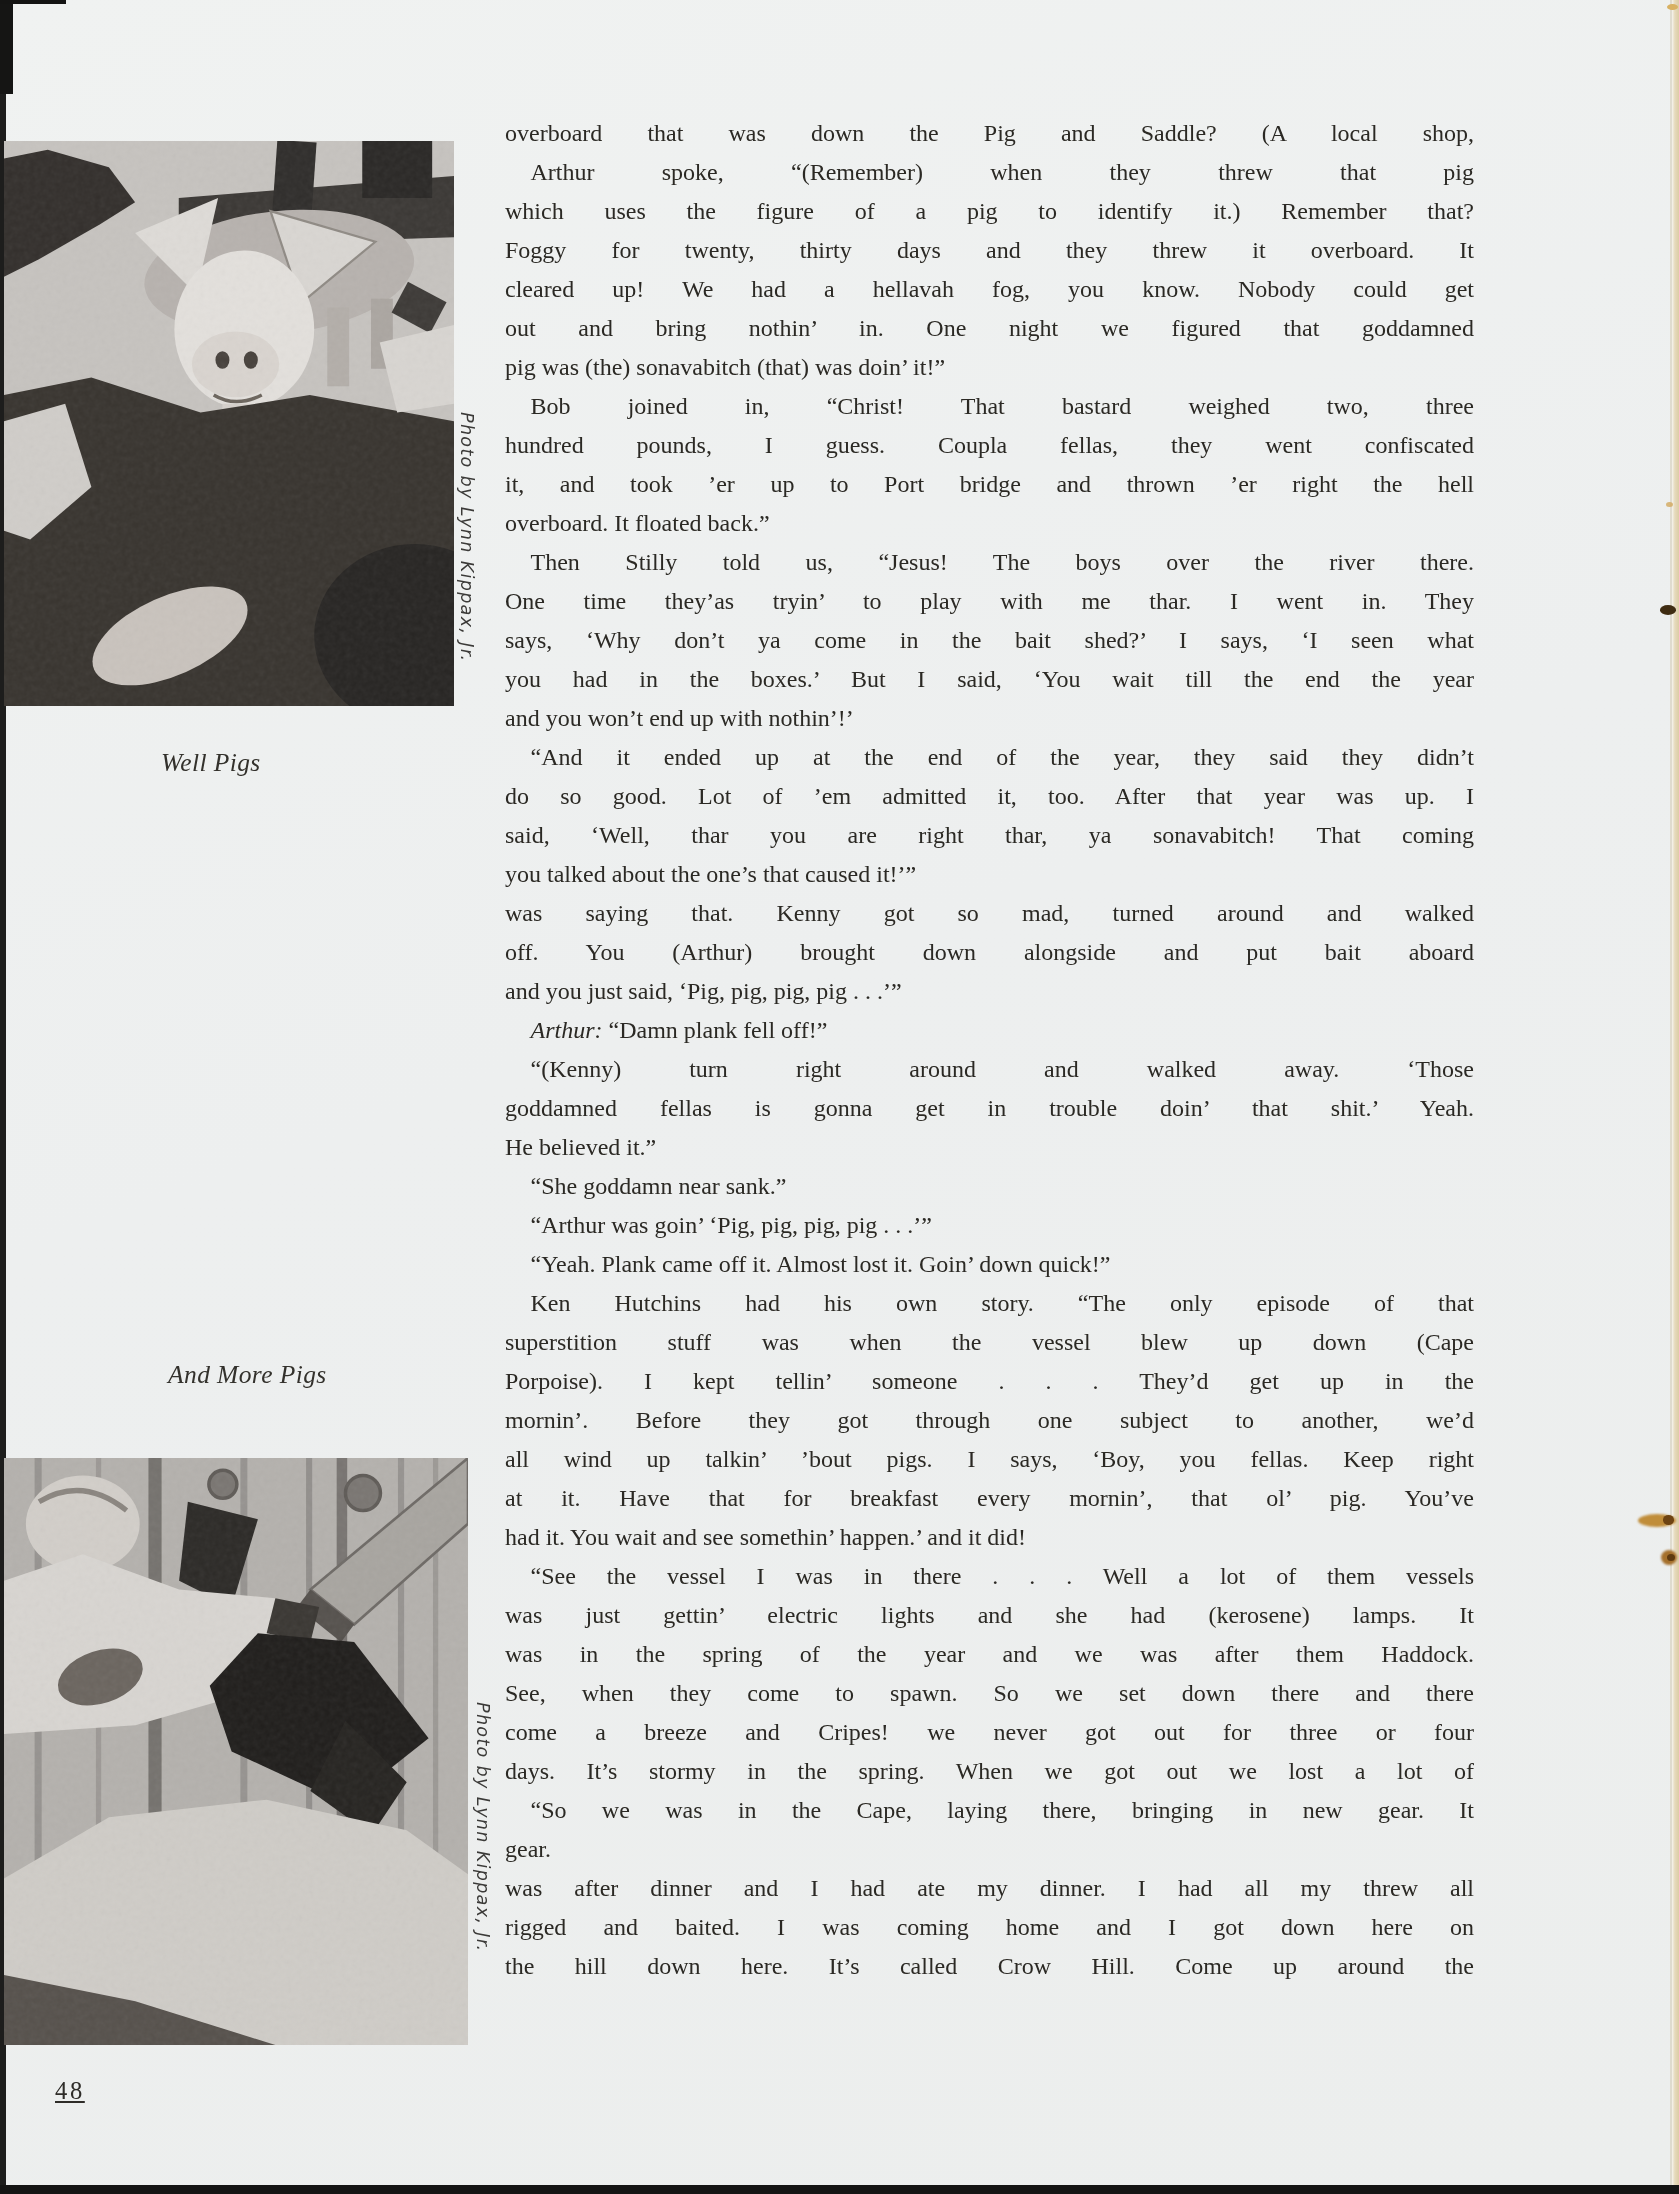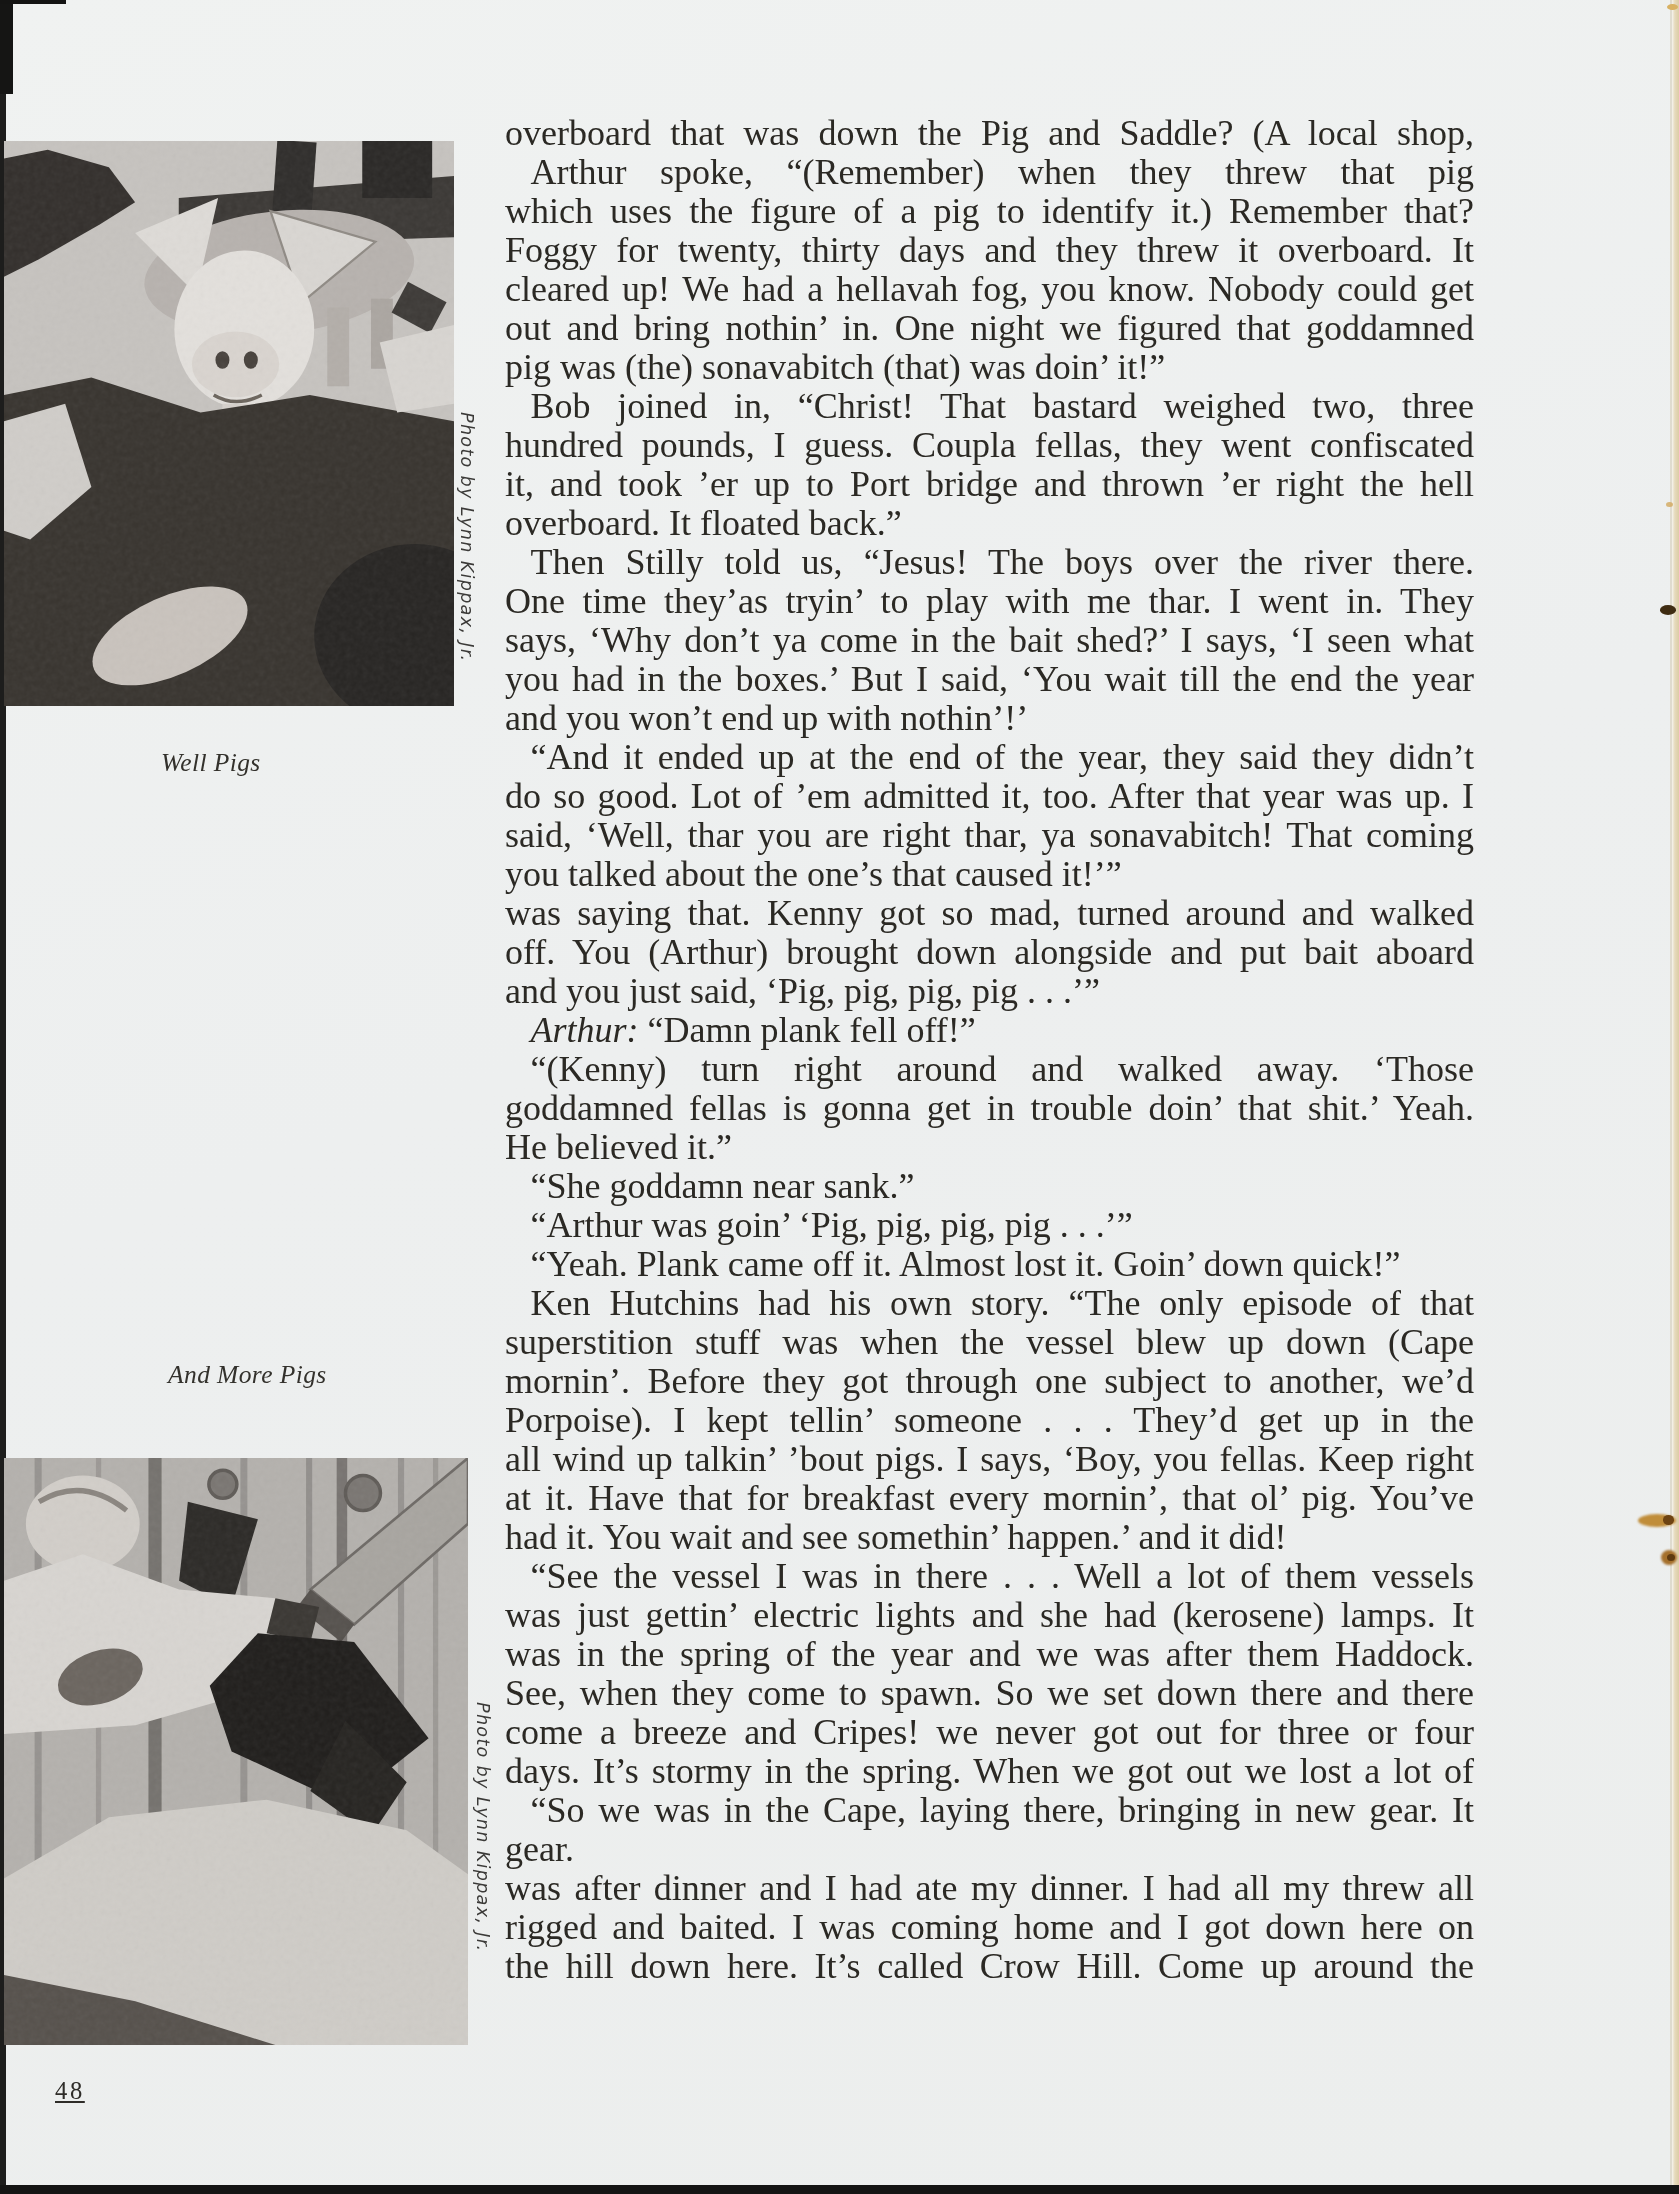--- a/index.html
+++ b/index.html
@@ -37,21 +37,21 @@
   #credit1{left:457px;top:412px;height:307px;}
   #credit2{left:473px;top:1702px;height:351px;}
   
   .caption{position:absolute;font-style:italic;font-size:25.5px;color:#33312c;letter-spacing:0.4px;}
   #caption1{left:161px;top:748px;}
   #caption2{left:168px;top:1360px;}
   
   #pageno{position:absolute;left:55px;top:2077px;font-size:24.6px;letter-spacing:2.6px;color:#2e2c28;text-decoration:underline;}
   
   #bodytext{position:absolute;left:505px;top:114px;width:969px;}
-  .line{height:39px;line-height:39px;font-size:36px;white-space:normal;
+  .line{height:39px;line-height:39px;font-size:24px;white-space:normal;
     text-justify:inter-word;color:#2b2924;}
   .line.just{text-align:justify;text-align-last:justify;}
   .line.left{text-align:left;}
   .line.indent{text-indent:25.5px;}
   .line em{font-style:italic;text-align:right;}
 </style>
 </head>
 <body>
 
 <div id="page">
@@ -173,22 +173,22 @@
       <div class="line left">and you just said, ‘Pig, pig, pig, pig  .  .  .’”</div>
       <div class="line left indent"><em>Arthur:</em> “Damn plank fell off!”</div>
       <div class="line just indent">“(Kenny) turn right around and walked away. ‘Those</div>
       <div class="line just">goddamned fellas is gonna get in trouble doin’ that shit.’ Yeah.</div>
       <div class="line left">He believed it.”</div>
       <div class="line left indent">“She goddamn near sank.”</div>
       <div class="line left indent">“Arthur was goin’ ‘Pig, pig, pig, pig  .  .  .’”</div>
       <div class="line left indent">“Yeah. Plank came off it. Almost lost it. Goin’ down quick!”</div>
       <div class="line just indent">Ken Hutchins had his own story. “The only episode of that</div>
       <div class="line just">superstition stuff was when the vessel blew up down (Cape</div>
+      <div class="line just">Porpoise). I kept tellin’ someone  .  .  .  They’d get up in the</div>
       <div class="line just">mornin’. Before they got through one subject to another, we’d</div>
-      <div class="line just">Porpoise). I kept tellin’ someone  .  .  .  They’d get up in the</div>
       <div class="line just">all wind up talkin’ ’bout pigs. I says, ‘Boy, you fellas. Keep right</div>
       <div class="line just">at it. Have that for breakfast every mornin’, that ol’ pig. You’ve</div>
       <div class="line left">had it. You wait and see somethin’ happen.’ and it did!</div>
       <div class="line just indent">“See the vessel I was in there  .  .  .  Well a lot of them vessels</div>
       <div class="line just">was just gettin’ electric lights and she had (kerosene) lamps. It</div>
       <div class="line just">was in the spring of the year and we was after them Haddock.</div>
       <div class="line just">See, when they come to spawn. So we set down there and there</div>
       <div class="line just">come a breeze and Cripes! we never got out for three or four</div>
       <div class="line just">days. It’s stormy in the spring. When we got out we lost a lot of</div>
       <div class="line just indent">“So we was in the Cape, laying there, bringing in new gear. It</div>

